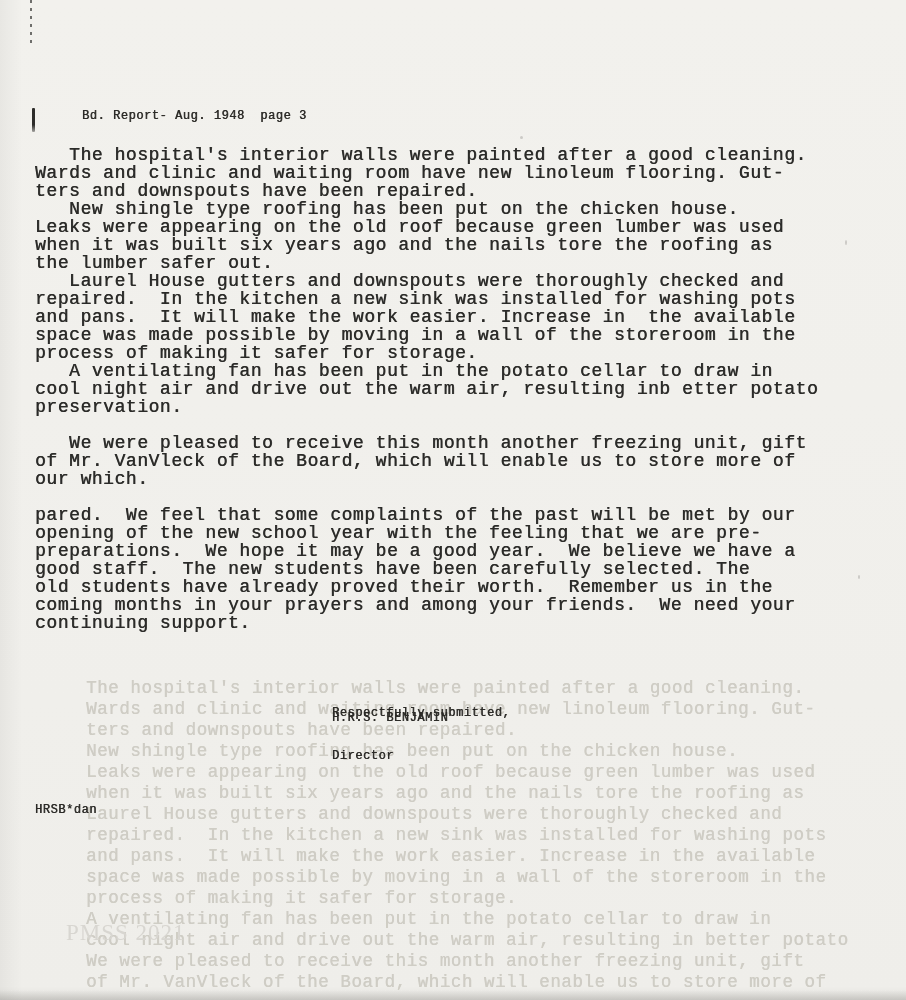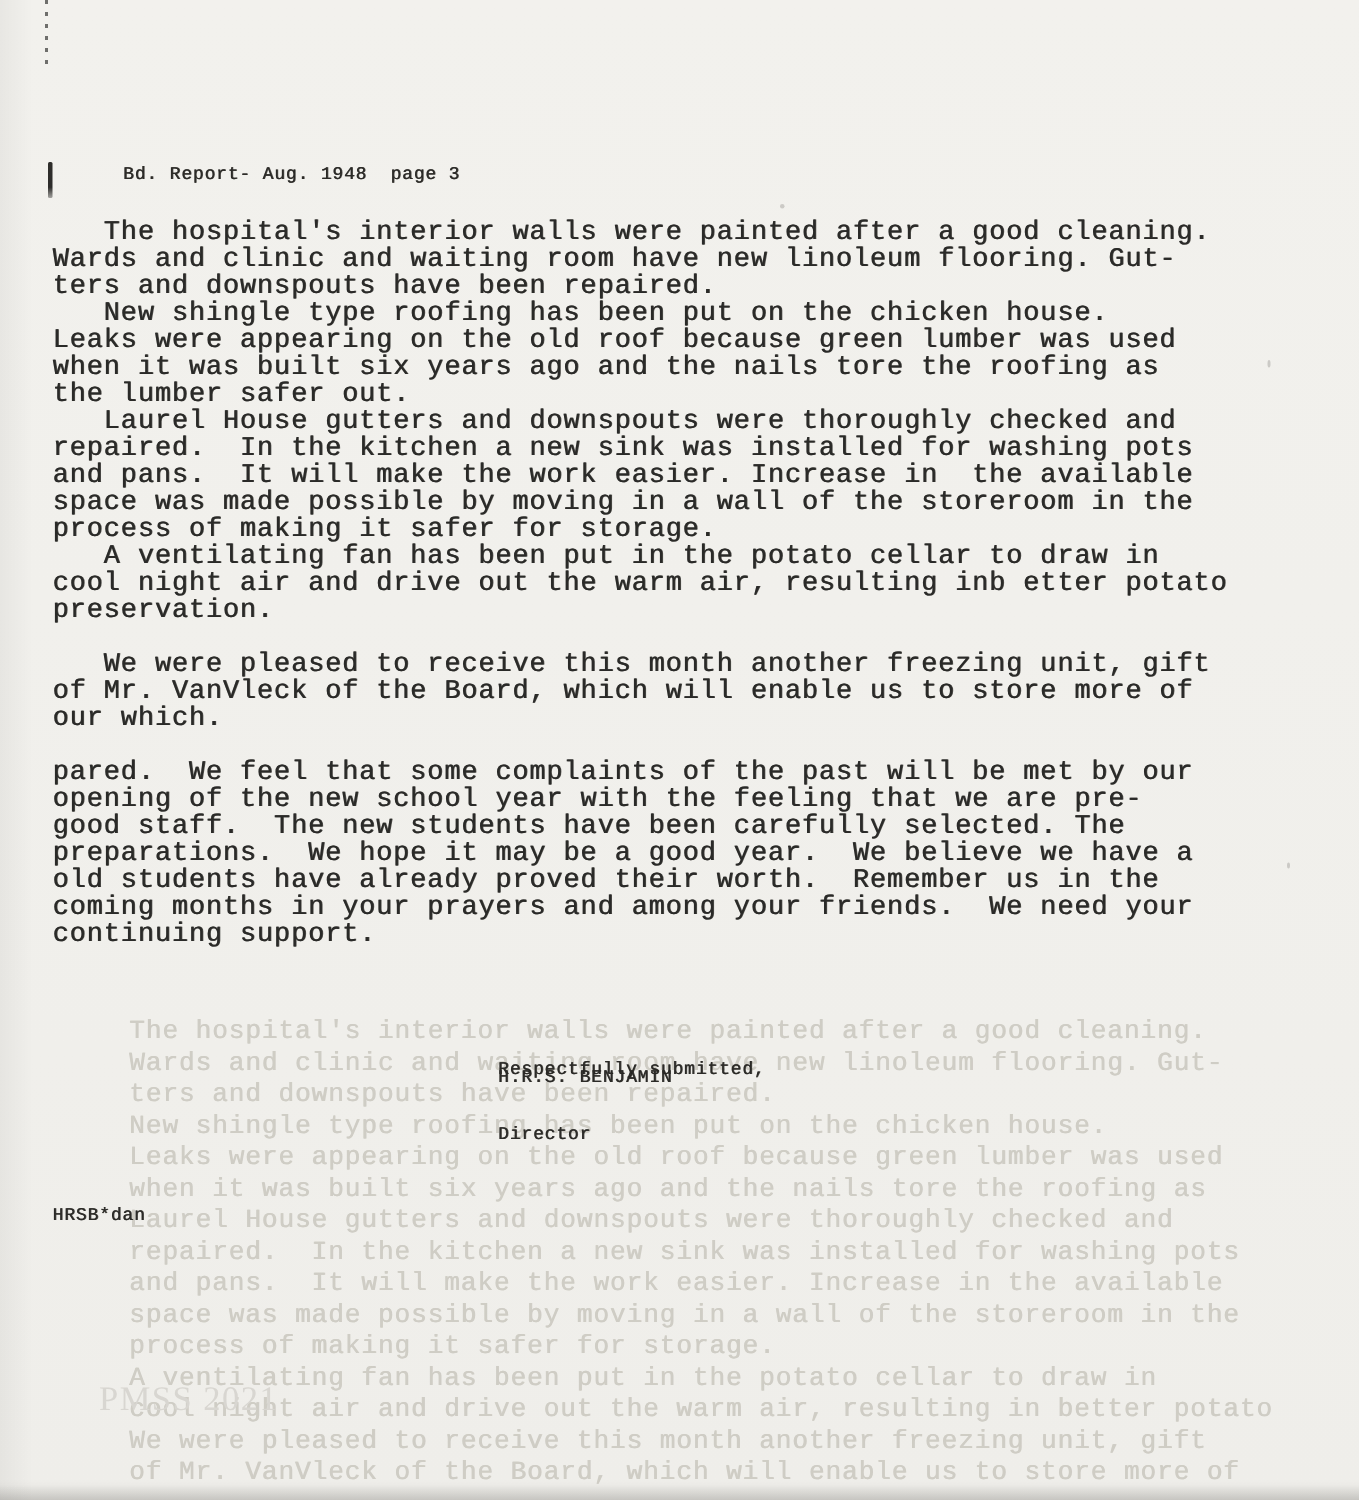--- a/index.html
+++ b/index.html
@@ -151,22 +151,22 @@
       <div class="line">   A ventilating fan has been put in the potato cellar to draw in</div>
       <div class="line">cool night air and drive out the warm air, resulting inb etter potato</div>
       <div class="line">preservation.</div>
       <div class="line">&nbsp;</div>
       <div class="line">   We were pleased to receive this month another freezing unit, gift</div>
       <div class="line">of Mr. VanVleck of the Board, which will enable us to store more of</div>
       <div class="line">our which.</div>
       <div class="line">&nbsp;</div>
       <div class="line">pared.  We feel that some complaints of the past will be met by our</div>
       <div class="line">opening of the new school year with the feeling that we are pre-</div>
+      <div class="line">preparations.  We hope it may be a good year.  We believe we have a</div>
       <div class="line">good staff.  The new students have been carefully selected. The</div>
-      <div class="line">preparations.  We hope it may be a good year.  We believe we have a</div>
       <div class="line">old students have already proved their worth.  Remember us in the</div>
       <div class="line">coming months in your prayers and among your friends.  We need your</div>
       <div class="line">continuing support.</div>
     </div>
 
   <div class="typed sig-closing">Respectfully submitted,</div>
   <div class="typed sig-name">H.R.S. BENJAMIN</div>
   <div class="typed sig-title">Director</div>
 
   <div class="typed typist-line">HRSB*dan</div>

